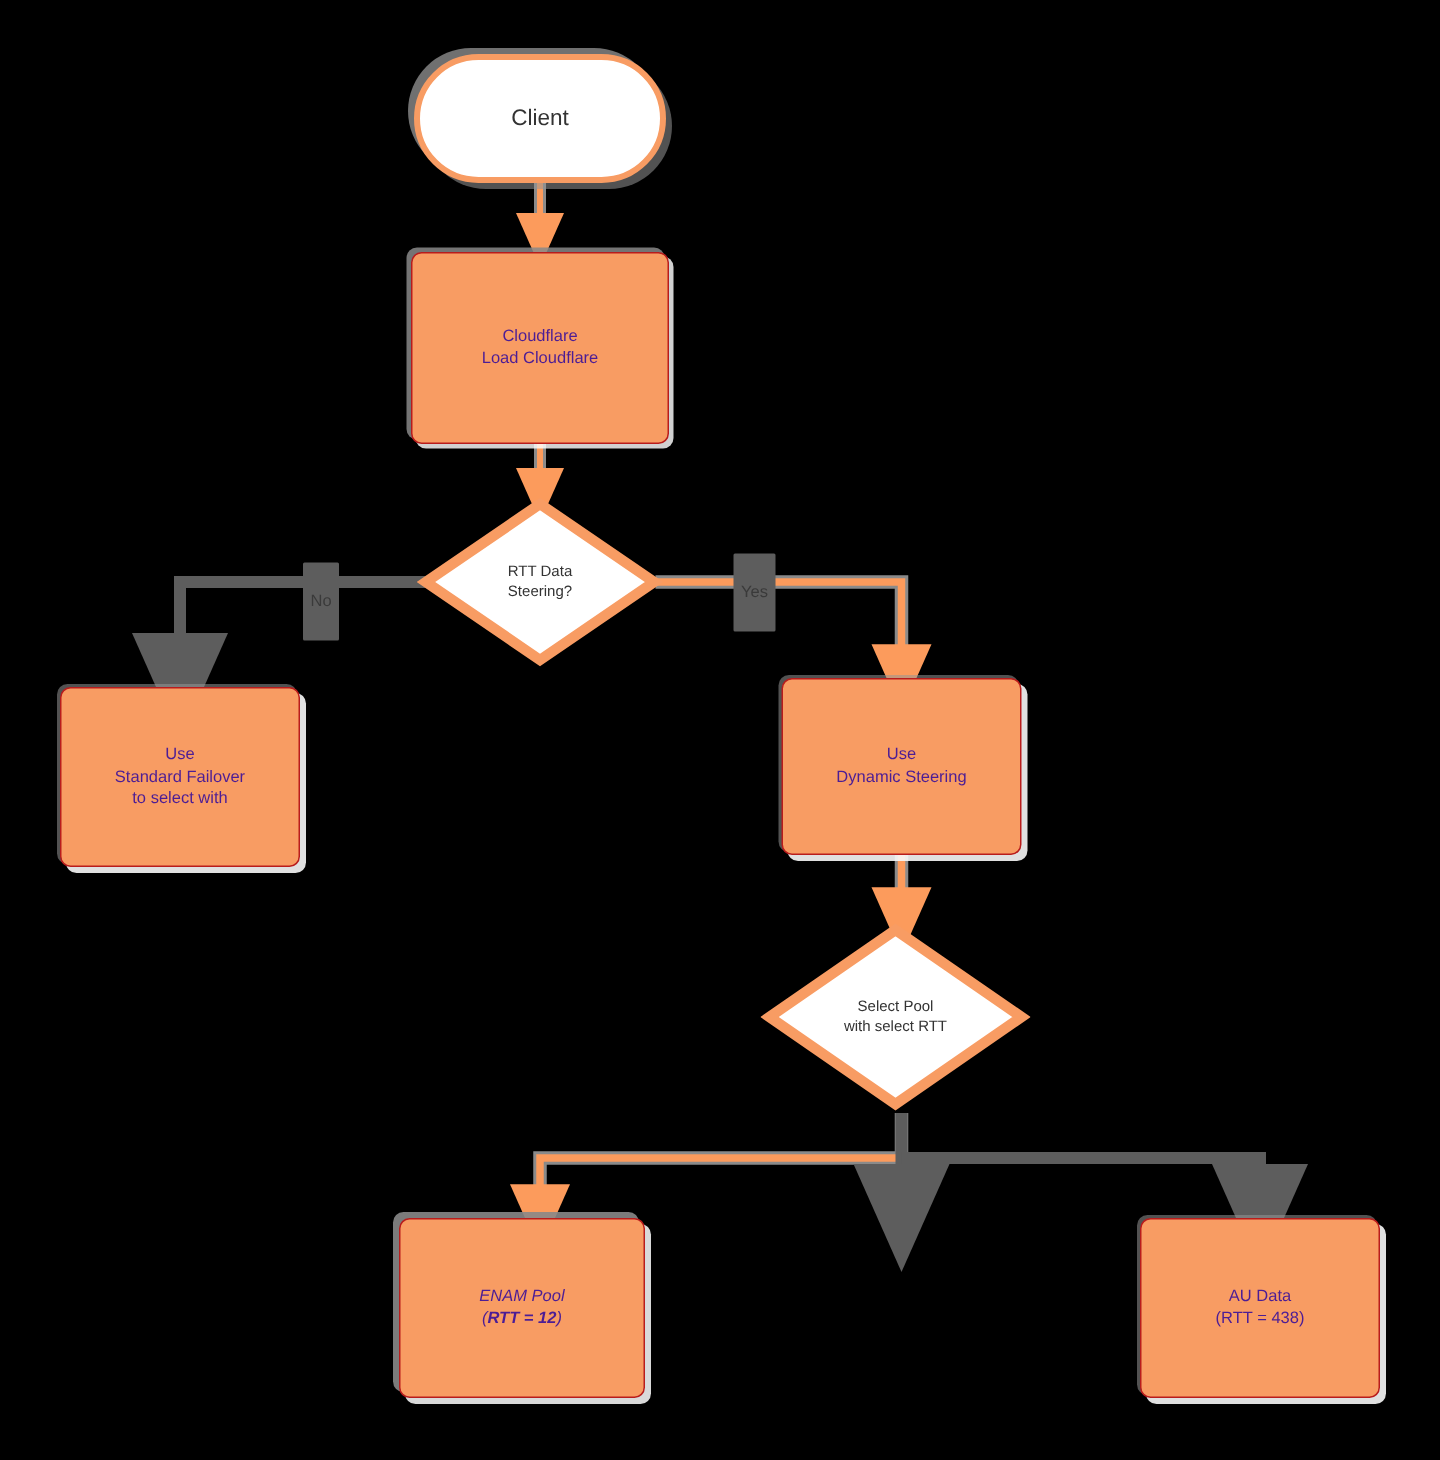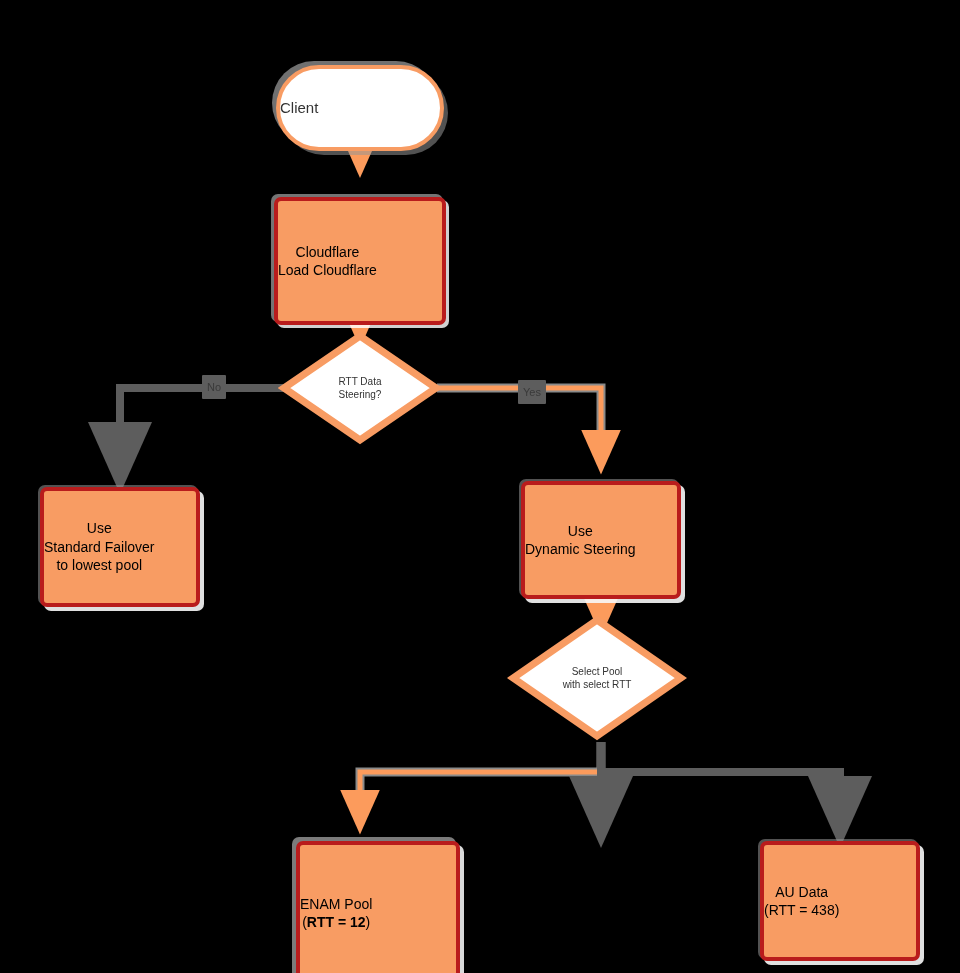--- a/index.html
+++ b/index.html
@@ -19,33 +19,32 @@
     position: absolute;
     left: 0; top: 0;
     width: 960px;
     height: 973px;
   }
   .node {
     position: absolute;
     box-sizing: border-box;
     display: flex;
     align-items: center;
-    justify-content: flex-start;
+    justify-content: center;
     text-align: center;
     line-height: 1.32;
     z-index: 5;
-    margin-top: 29px;
   }
   
   .proc {
     background: #F89C63;
-    border: 4px solid #b91c1c;
+    border: 1px solid #b91c1c;
     border-radius: 7px;
-    color: #000000;
-    font-size: 14px;
+    color: #4c1d95;
+    font-size: 11px;
     box-shadow: 3px 3px 0 0 rgba(255,255,255,0.82),
                 -3px -3px 0 0 rgba(136,136,136,0.85);
   }
   .proc.shadow-gray {
     box-shadow: -4px -4px 0 0 rgba(136,136,136,0.9),
                  4px  4px 0 0 rgba(255,255,255,0.85);
   }
   .proc.shadow-white {
     box-shadow: 4px 4px 0 0 rgba(248,248,248,0.9),
                -2px -2px 0 0 rgba(150,150,150,0.55);
@@ -86,21 +85,21 @@
     pointer-events: none;
   }
   .line2 { display: block; }
   .bold { font-weight: bold; }
   .edge-label {
     position: absolute;
     z-index: 6;
     background: #5d5d5d;
     color: #3a3a3a;
     font-size: 11px;
-    padding: 6px 5px;
+    padding: 20px 5px;
     border-radius: 1px;
     line-height: 1.1;
     filter: blur(0.4px);
   }
 </style>
 </head>
 <body>
 
 <div id="canvas">
 
@@ -146,21 +145,21 @@
     <g>
       <path d="M601,742 L601,812" stroke="#5d5d5d" stroke-width="8" fill="none" marker-end="url(#ah-gray)"></path>
     </g>
 
     <g>
       <path d="M601,772 L840,772 L840,812" stroke="#5d5d5d" stroke-width="8" fill="none" marker-end="url(#ah-gray)"></path>
     </g>
   </svg>
 
   <div class="edge-label" style="left:202px; top:375px;">No</div>
-  <div class="edge-label" style="left:489px; top:380px;margin-left:29px;">Yes</div>
+  <div class="edge-label" style="left:489px; top:369px;">Yes</div>
 
   <div class="node stadium" style="left:276px; top:36px; width:168px; height:86px;">
     <span>Client</span>
   </div>
 
   <div class="node proc" style="left:274px; top:168px; width:172px; height:128px;">
     <div>
       <span class="line2">Cloudflare</span>
       <span class="line2">Load Cloudflare</span>
     </div>
@@ -175,21 +174,21 @@
         <span class="line2">RTT Data</span>
         <span class="line2">Steering?</span>
       </div>
     </div>
   </div>
 
   <div class="node proc shadow-white" style="left:40px; top:458px; width:160px; height:120px;">
     <div>
       <span class="line2">Use</span>
       <span class="line2">Standard Failover</span>
-      <span class="line2">to lowest pool</span>
+      <span class="line2">to select with</span>
     </div>
   </div>
 
   <div class="node proc shadow-white" style="left:521px; top:452px; width:160px; height:118px;">
     <div>
       <span class="line2">Use</span>
       <span class="line2">Dynamic Steering</span>
     </div>
   </div>
 
@@ -198,21 +197,21 @@
       <polygon points="90,6 174,64 90,122 6,64" fill="#FFFFFF" stroke="#F89C63" stroke-width="7"></polygon>
     </svg>
     <div class="dlabel">
       <div>
         <span class="line2">Select Pool</span>
         <span class="line2">with select RTT</span>
       </div>
     </div>
   </div>
 
-  <div class="node proc shadow-gray" style="left:296px; top:812px; width:164px; height:144px;">
+  <div class="node proc shadow-gray" style="left:266px; top:812px; width:164px; height:120px;font-style:italic;">
     <div>
       <span class="line2">ENAM Pool</span>
       <span class="line2"><span>(</span><span class="bold">RTT = 12</span><span>)</span></span>
     </div>
   </div>
 
 
   <div class="node proc shadow-white" style="left:760px; top:812px; width:160px; height:120px;">
     <div>
       <span class="line2">AU Data</span>

